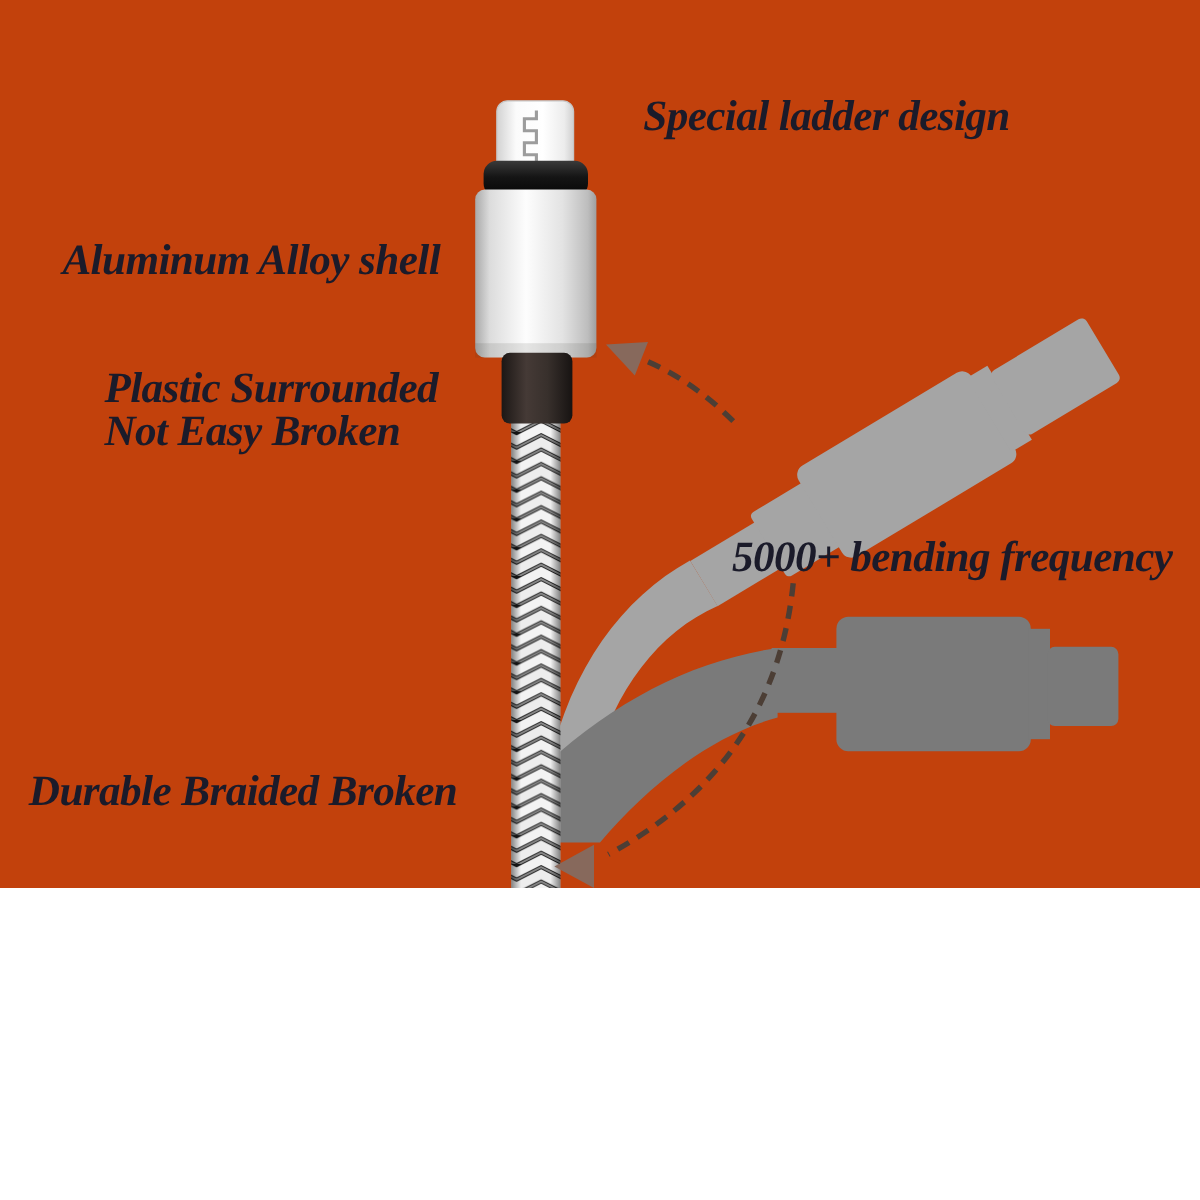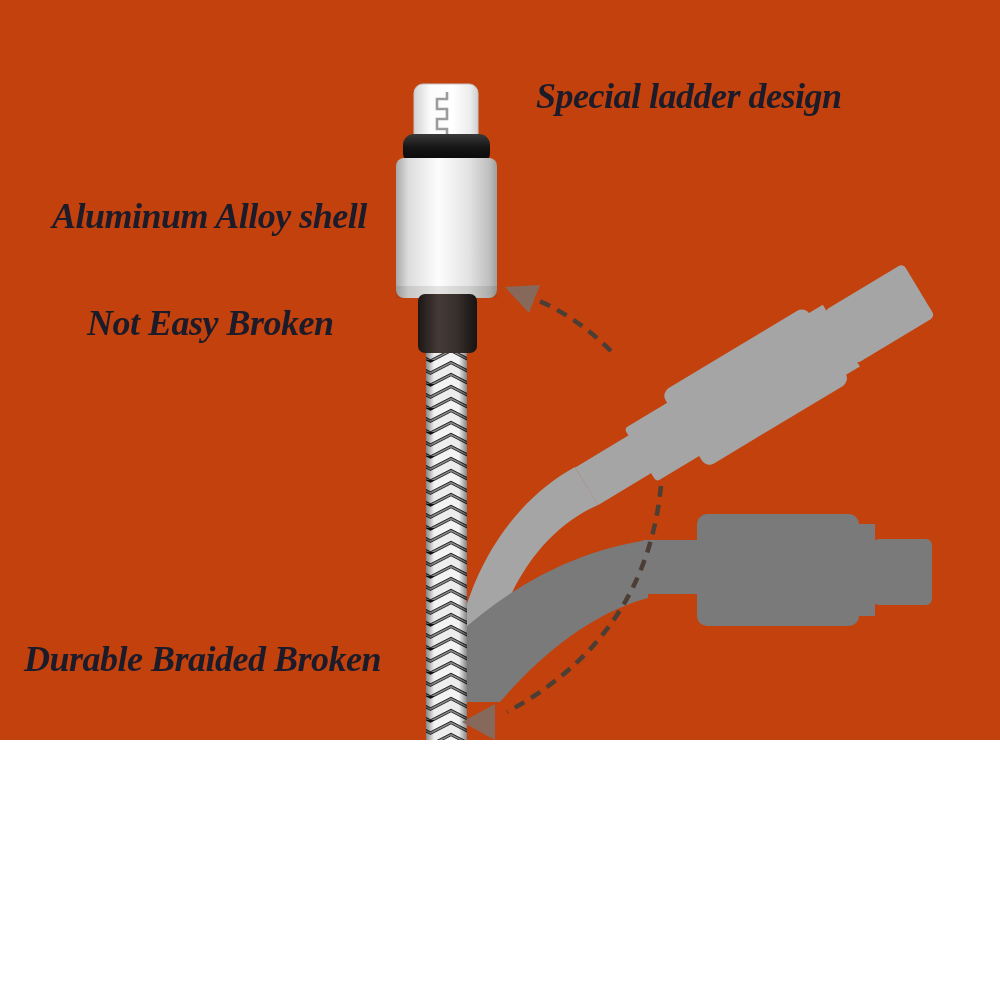--- a/index.html
+++ b/index.html
@@ -111,19 +111,21 @@
     </g>
   </svg>
 
   <div class="callout" style="left:536px;top:78px;">
     <div>Special ladder design</div>
   </div>
 
   <div class="callout" style="left:12px;top:198px;margin-left:40px;">Aluminum Alloy shell</div>
 
   <div class="callout" style="left:87px;top:305px;">
+    <div>Plastic Surrounded</div>
     <div>Not Easy Broken</div>
   </div>
 
+  <div class="callout" style="left:610px;top:446px;">5000+ bending frequency</div>
 
   <div class="callout" style="left:24px;top:641px;">Durable Braided Broken</div>
 
 </div>
 
 </body></html>

